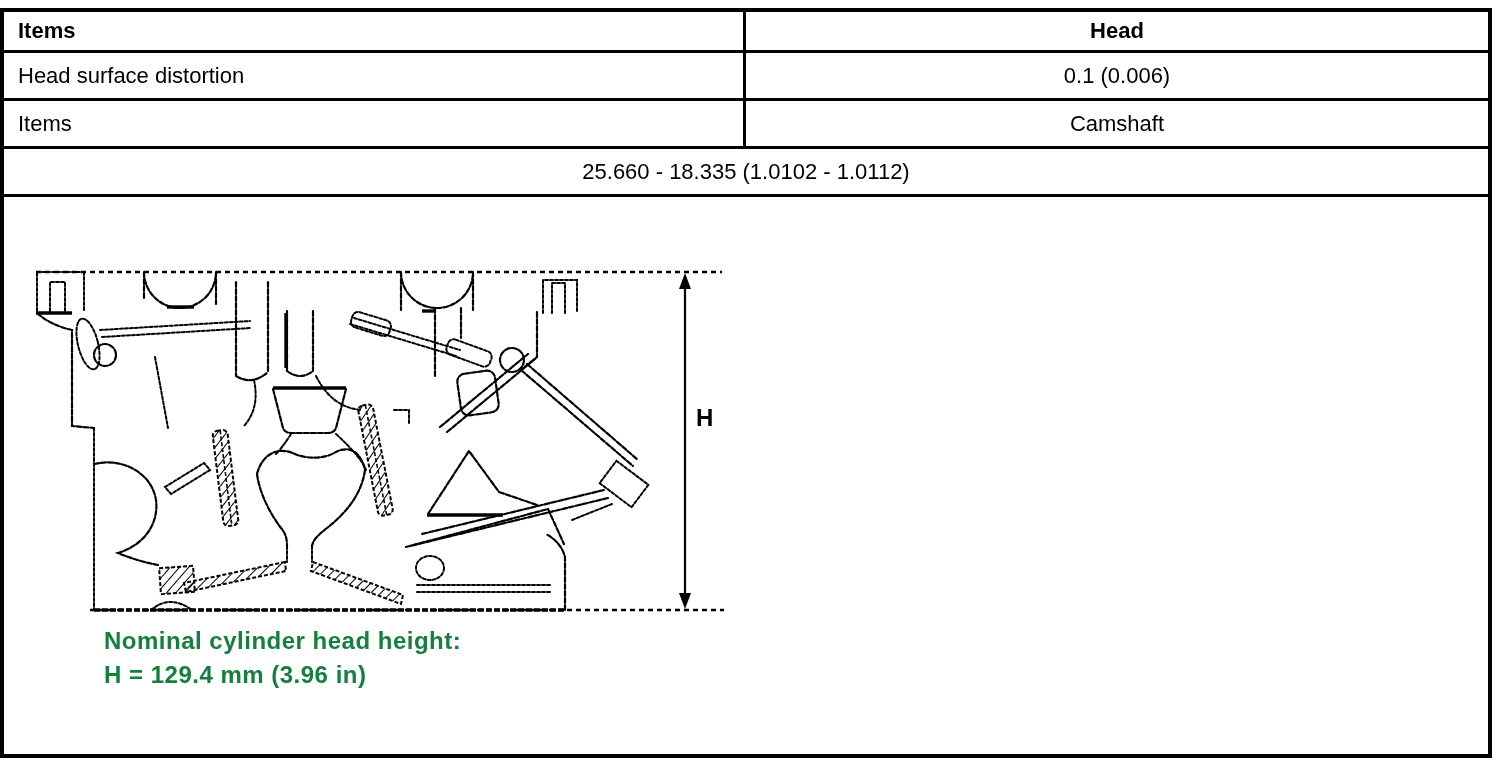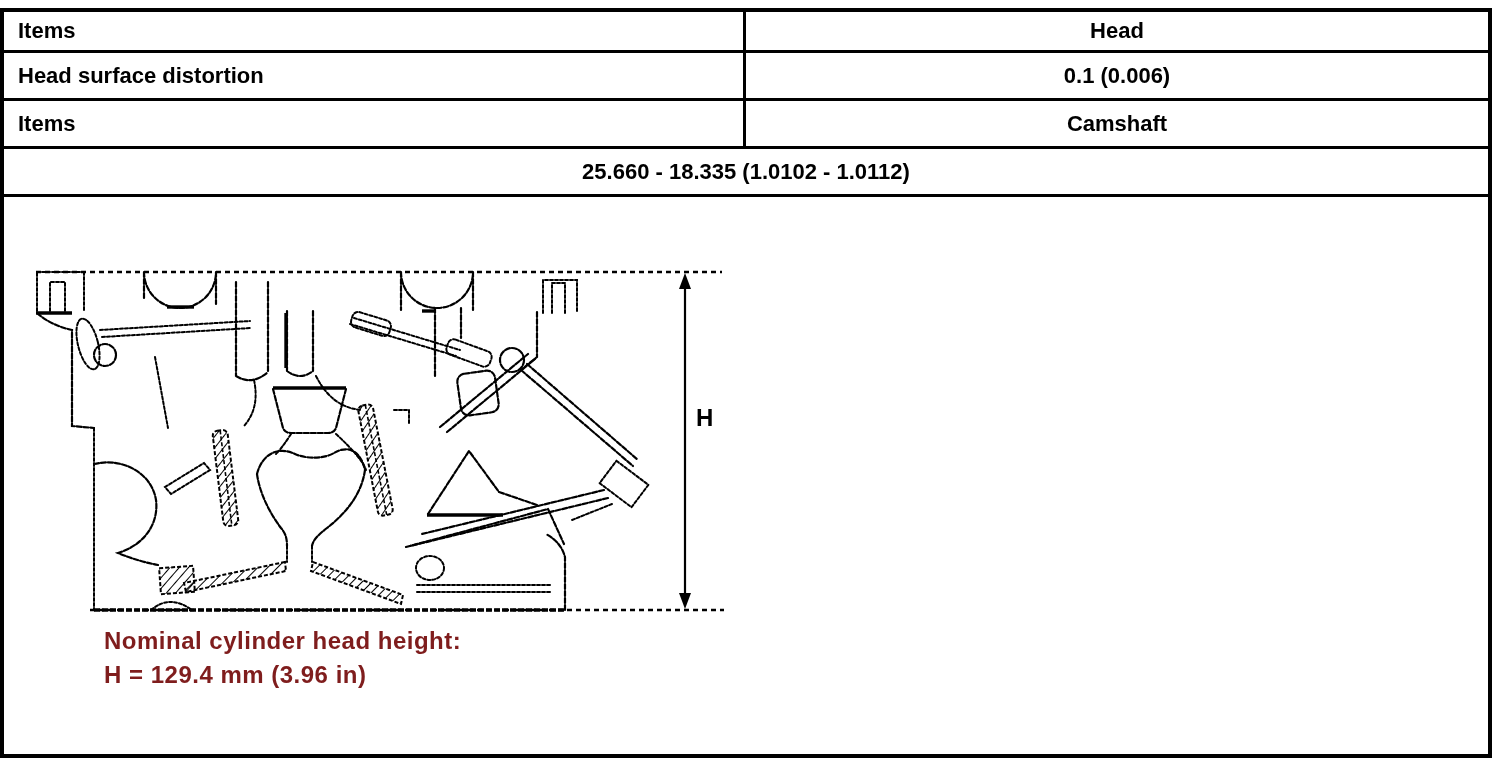--- a/index.html
+++ b/index.html
@@ -1,25 +1,25 @@
 <!DOCTYPE html>
 <html><head>
 <meta charset="utf-8">
 <style>
   html,body{margin:0;padding:0;background:#ffffff;}
   body{width:1504px;height:762px;position:relative;font-family:"Liberation Sans",sans-serif;color:#000;}
   .frame{position:absolute;left:0;top:8px;width:1484px;height:742px;border:4px solid #000;background:#fff;}
   .trow{display:flex;border-bottom:3px solid #000;align-items:stretch;}
   .trow.r1{height:38px;}
-  .trow.rn{height:45px;font-weight:bold;}
+  .trow.rn{height:45px;}
   .cell-item{flex:0 0 725px;border-right:3px solid #000;display:flex;align-items:center;padding-left:14px;font-size:22px;}
   .cell-value{flex:1;display:flex;align-items:center;justify-content:center;font-size:22px;}
   .bold{font-weight:bold;}
   .diagram-wrap{position:absolute;left:28px;top:246px;width:710px;height:362px;}
-  .caption{position:absolute;left:100px;top:612px;font-size:24px;font-weight:bold;letter-spacing:0.5px;color:#7f1d1d;line-height:34px;}
+  .caption{position:absolute;left:100px;top:612px;font-size:24px;font-weight:bold;letter-spacing:0.5px;color:#15803d;line-height:34px;}
   
   .s{stroke:#000;fill:none;stroke-width:2.2;stroke-dasharray:5 2;stroke-linecap:round;}
   .s2{stroke:#000;fill:none;stroke-width:2;stroke-dasharray:3 2;stroke-linecap:round;}
   .sh{stroke:#000;fill:none;stroke-width:3.4;stroke-linecap:butt;}
   .dot{stroke:#000;fill:none;stroke-width:2.6;stroke-dasharray:5 4;}
   .dim{stroke:#000;fill:none;stroke-width:2.2;}
   .hx{fill:url(#hatch);stroke:#000;stroke-width:2;stroke-dasharray:4 2;}
   .htxt{font-family:"Liberation Sans",sans-serif;font-weight:bold;font-size:24px;fill:#000;}
 </style>
 </head>

